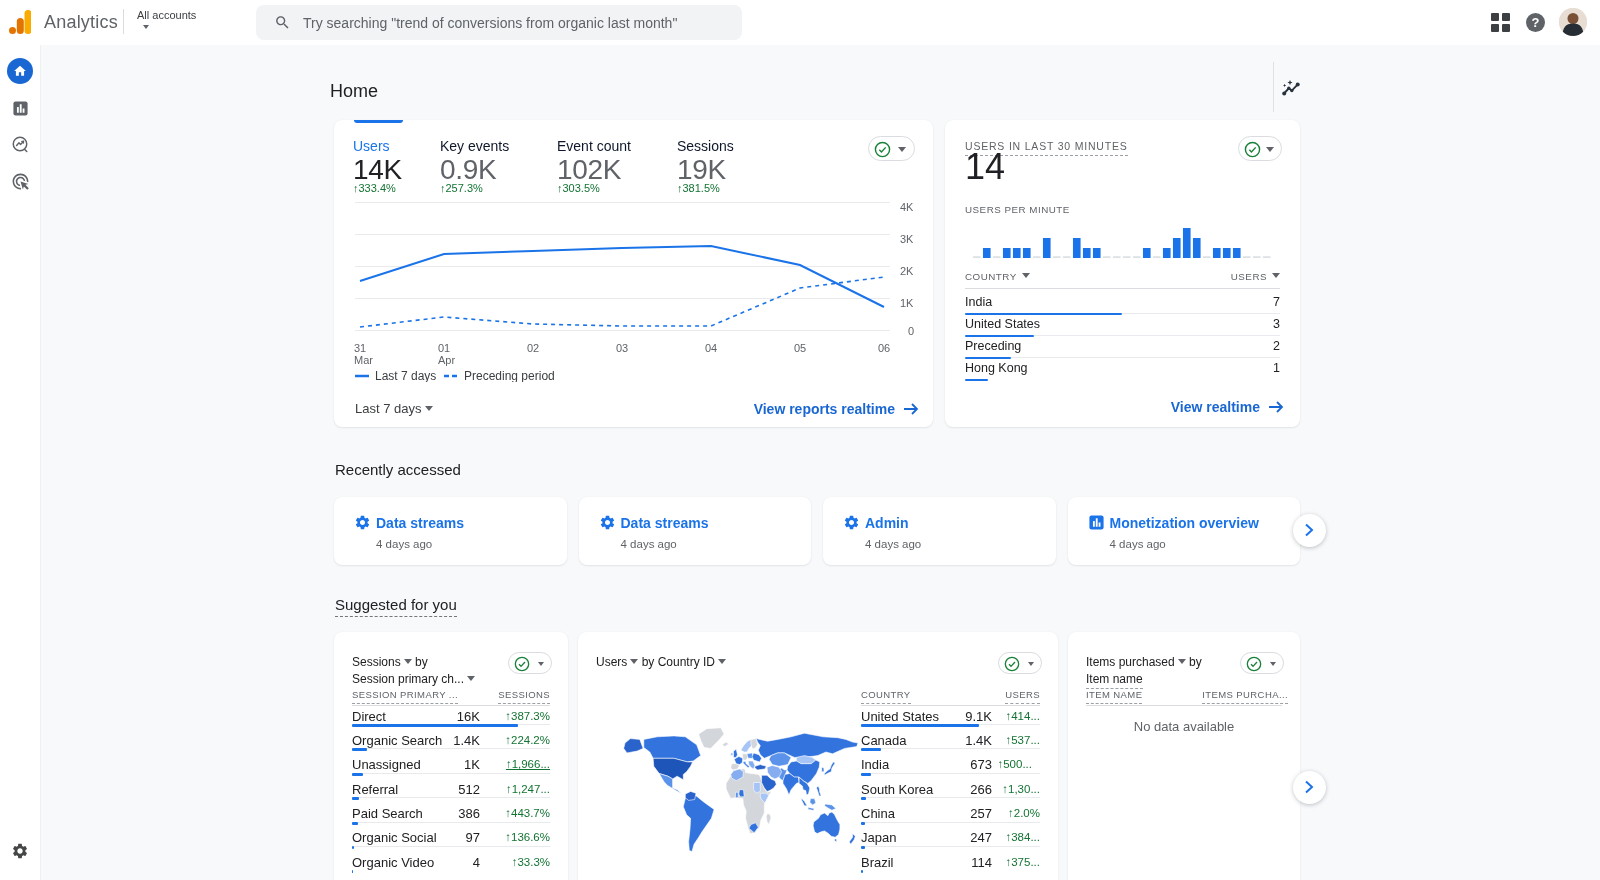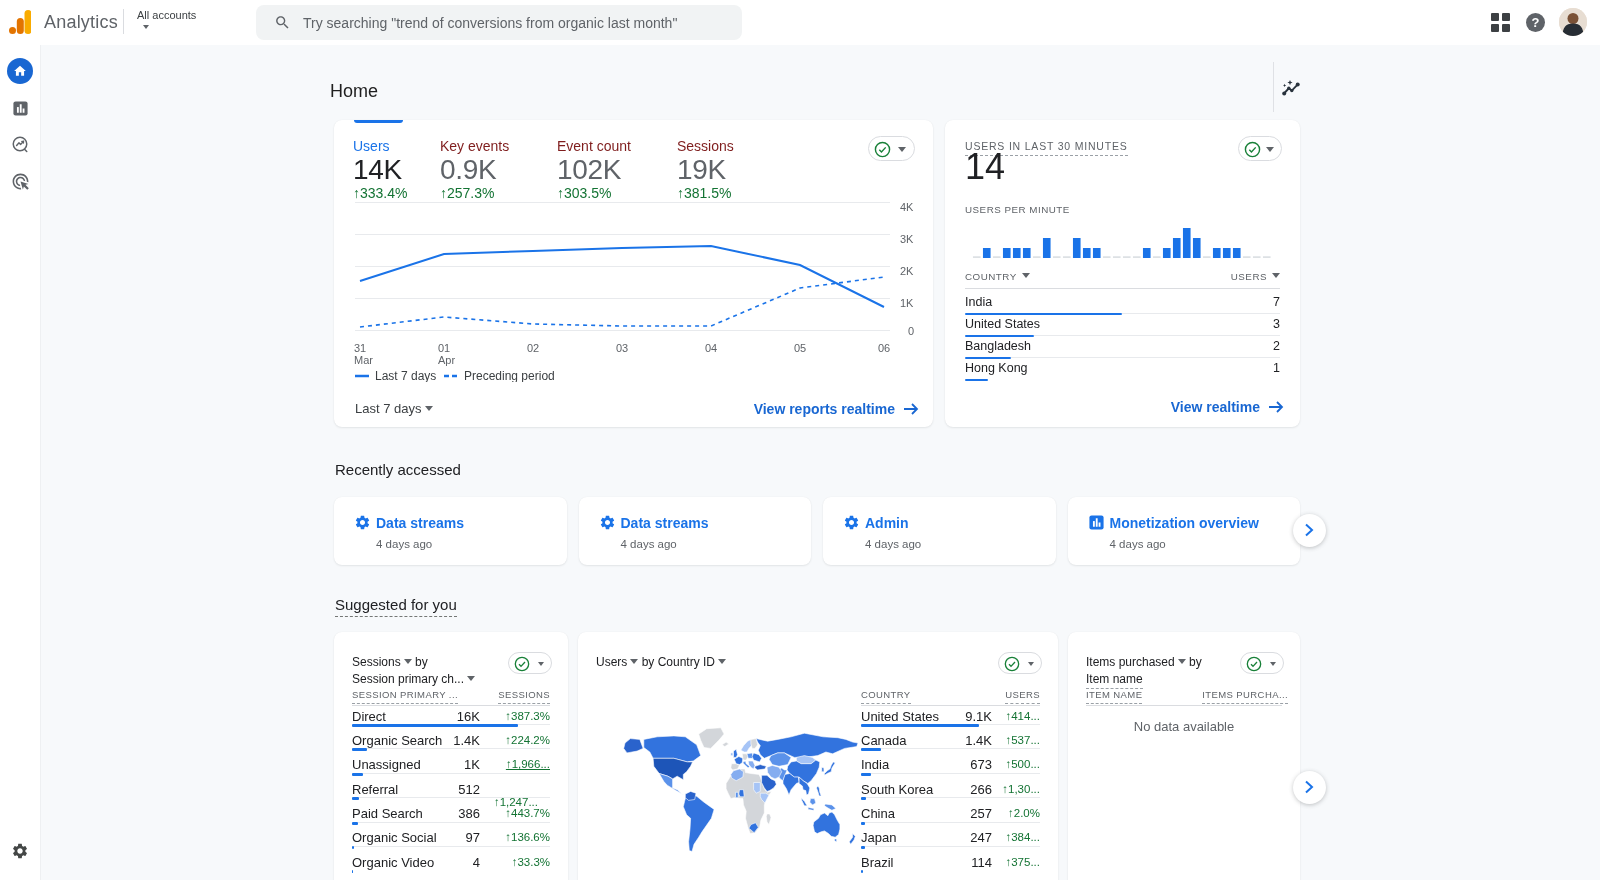--- a/index.html
+++ b/index.html
@@ -21,25 +21,25 @@
 .main { position:absolute; top:45px; left:41px; width:1559px; height:835px; background:#f7f9fb; overflow:hidden; }
 .container { position:absolute; left:293px; top:0; width:966px; }
 .hometitle { position:absolute; left:-4px; top:36px; font-size:18px; color:#1f1f1f; }
 .hdr-div { position:absolute; left:939px; top:17px; width:1px; height:50px; background:#dfe1e5; }
 .insights { position:absolute; left:948px; top:35px; }
 .card { position:absolute; background:#fff; border-radius:8px; box-shadow:0 1px 2px rgba(60,64,67,.10), 0 0 1px rgba(60,64,67,.08); }
 .card1 { left:0; top:75px; width:599px; height:307px; }
 .card2 { left:611px; top:75px; width:355px; height:307px; }
 .tabind { position:absolute; left:20px; top:0; width:49px; height:3px; background:#1a73e8; border-radius:0 0 3px 3px; }
 .metric { position:absolute; top:18px; }
-.metric .lb { font-size:14px; line-height:16px; color:#7f1d1d; }
+.metric .lb { font-size:14px; line-height:16px; color:#0f172a; }
 .metric.on .lb { color:#1a73e8; }
 .metric .val { font-size:28px; line-height:27px; color:#5f6368; margin-top:2px; letter-spacing:-0.3px;}
 .metric.on .val { color:#202124; }
-.metric .chg { font-size:14px; line-height:11px; color:#137333; margin-top:5px; }
+.metric .chg { font-size:11px; line-height:11px; color:#137333; }
 .pill { position:absolute; width:47px; height:25px; border:1px solid #dadce0; border-radius:13px; background:#fff; }
 .pill .chk { position:absolute; left:5px; top:3.5px; width:17px; height:17px; }
 .pill .car { position:absolute; right:8px; top:10px; width:0; height:0; border-left:4px solid transparent; border-right:4px solid transparent; border-top:5px solid #5f6368; }
 .sec-title { position:absolute; font-size:15px; color:#202124; }
 .dotted { border-bottom:1px dashed #747775; padding-bottom:3px; }
 .ra-card { position:absolute; top:452px; width:232.5px; height:68px;text-align:center; }
 .ra-card .ic { position:absolute; left:20px; top:17px; width:17px; height:17px; }
 .ra-card .tt { position:absolute; left:42px; top:18px; font-size:14px; color:#1a73e8; font-weight:bold; }
 .ra-card .ago { position:absolute; left:42px; top:41px; font-size:11.5px; color:#5f6368; }
 .chev-btn { position:absolute; width:33px; height:33px; border-radius:50%; background:#fff; box-shadow:0 1px 4px rgba(60,64,67,.3); }
@@ -273,21 +273,21 @@
         </div>
     <div class="bbar" style="left:20px; top:192.5px; width:157px; height:2.5px;"></div>
     <div class="rsep" style="left:177px; top:193px; width:158px;"></div>
     <div class="trow" style="left:20px; top:197px; width:315px; font-size:12.5px;">
           <span class="nm">United States</span>
           <span class="vv" style="right:0; width:40px;">3</span>
         </div>
     <div class="bbar" style="left:20px; top:214.5px; width:69px; height:2.5px;"></div>
     <div class="rsep" style="left:89px; top:215px; width:246px;"></div>
     <div class="trow" style="left:20px; top:219px; width:315px; font-size:12.5px;">
-          <span class="nm">Bangladesh</span>
+          <span class="nm">Preceding</span>
           <span class="vv" style="right:0; width:40px;">2</span>
         </div>
     <div class="bbar" style="left:20px; top:236.5px; width:46px; height:2.5px;"></div>
     <div class="rsep" style="left:66px; top:237px; width:269px;"></div>
     <div class="trow" style="left:20px; top:241px; width:315px; font-size:12.5px;">
           <span class="nm">Hong Kong</span>
           <span class="vv" style="right:0; width:40px;">1</span>
         </div>
     <div class="bbar" style="left:20px; top:258.5px; width:23px; height:2.5px;"></div>
     <div style="position:absolute; right:40px; top:279px;" class="link-blue">View realtime</div>
@@ -365,21 +365,21 @@
     <div class="trow" style="left:18px; top:125.4px; width:198px;">
           <span class="nm">Unassigned</span>
           <span class="vv" style="right:70px; width:60px;">1K</span>
           <span class="gg" style="right:0; width:50px;text-decoration:underline;">↑1,966...</span>
         </div>
     <div class="bbar" style="left:18px; top:140.9px; width:11px;"></div>
     <div class="rsep" style="left:29px; top:140.9px; width:187px;"></div>
     <div class="trow" style="left:18px; top:149.8px; width:198px;">
           <span class="nm">Referral</span>
           <span class="vv" style="right:70px; width:60px;">512</span>
-          <span class="gg" style="right:12px; width:50px;margin-top:13px;">↑1,247...</span>
+          <span class="gg" style="right:0; width:50px;">↑1,247...</span>
         </div>
     <div class="bbar" style="left:18px; top:165.3px; width:7px;"></div>
     <div class="rsep" style="left:25px; top:165.3px; width:191px;"></div>
     <div class="trow" style="left:18px; top:174.2px; width:198px;">
           <span class="nm">Paid Search</span>
           <span class="vv" style="right:70px; width:60px;">386</span>
           <span class="gg" style="right:0; width:50px;">↑443.7%</span>
         </div>
     <div class="bbar" style="left:18px; top:189.7px; width:6px;"></div>
     <div class="rsep" style="left:24px; top:189.7px; width:192px;"></div>
@@ -420,21 +420,21 @@
     <div class="trow" style="left:283px; top:100.6px; width:179px;">
           <span class="nm">Canada</span>
           <span class="vv" style="right:48px; width:60px;">1.4K</span>
           <span class="gg" style="right:0; width:50px;">↑537...</span>
         </div>
     <div class="bbar" style="left:283px; top:116.1px; width:20px;"></div>
     <div class="rsep" style="left:303px; top:116.1px; width:159px;"></div>
     <div class="trow" style="left:283px; top:125.4px; width:179px;">
           <span class="nm">India</span>
           <span class="vv" style="right:48px; width:60px;">673</span>
-          <span class="gg" style="right:0; width:50px;">↑500...</span>
+          <span class="gg" style="right:8px; width:50px;">↑500...</span>
         </div>
     <div class="bbar" style="left:283px; top:140.9px; width:10px;"></div>
     <div class="rsep" style="left:293px; top:140.9px; width:169px;"></div>
     <div class="trow" style="left:283px; top:149.8px; width:179px;">
           <span class="nm">South Korea</span>
           <span class="vv" style="right:48px; width:60px;">266</span>
           <span class="gg" style="right:0; width:50px;">↑1,30...</span>
         </div>
     <div class="bbar" style="left:283px; top:165.3px; width:5px;"></div>
     <div class="rsep" style="left:288px; top:165.3px; width:174px;"></div>

